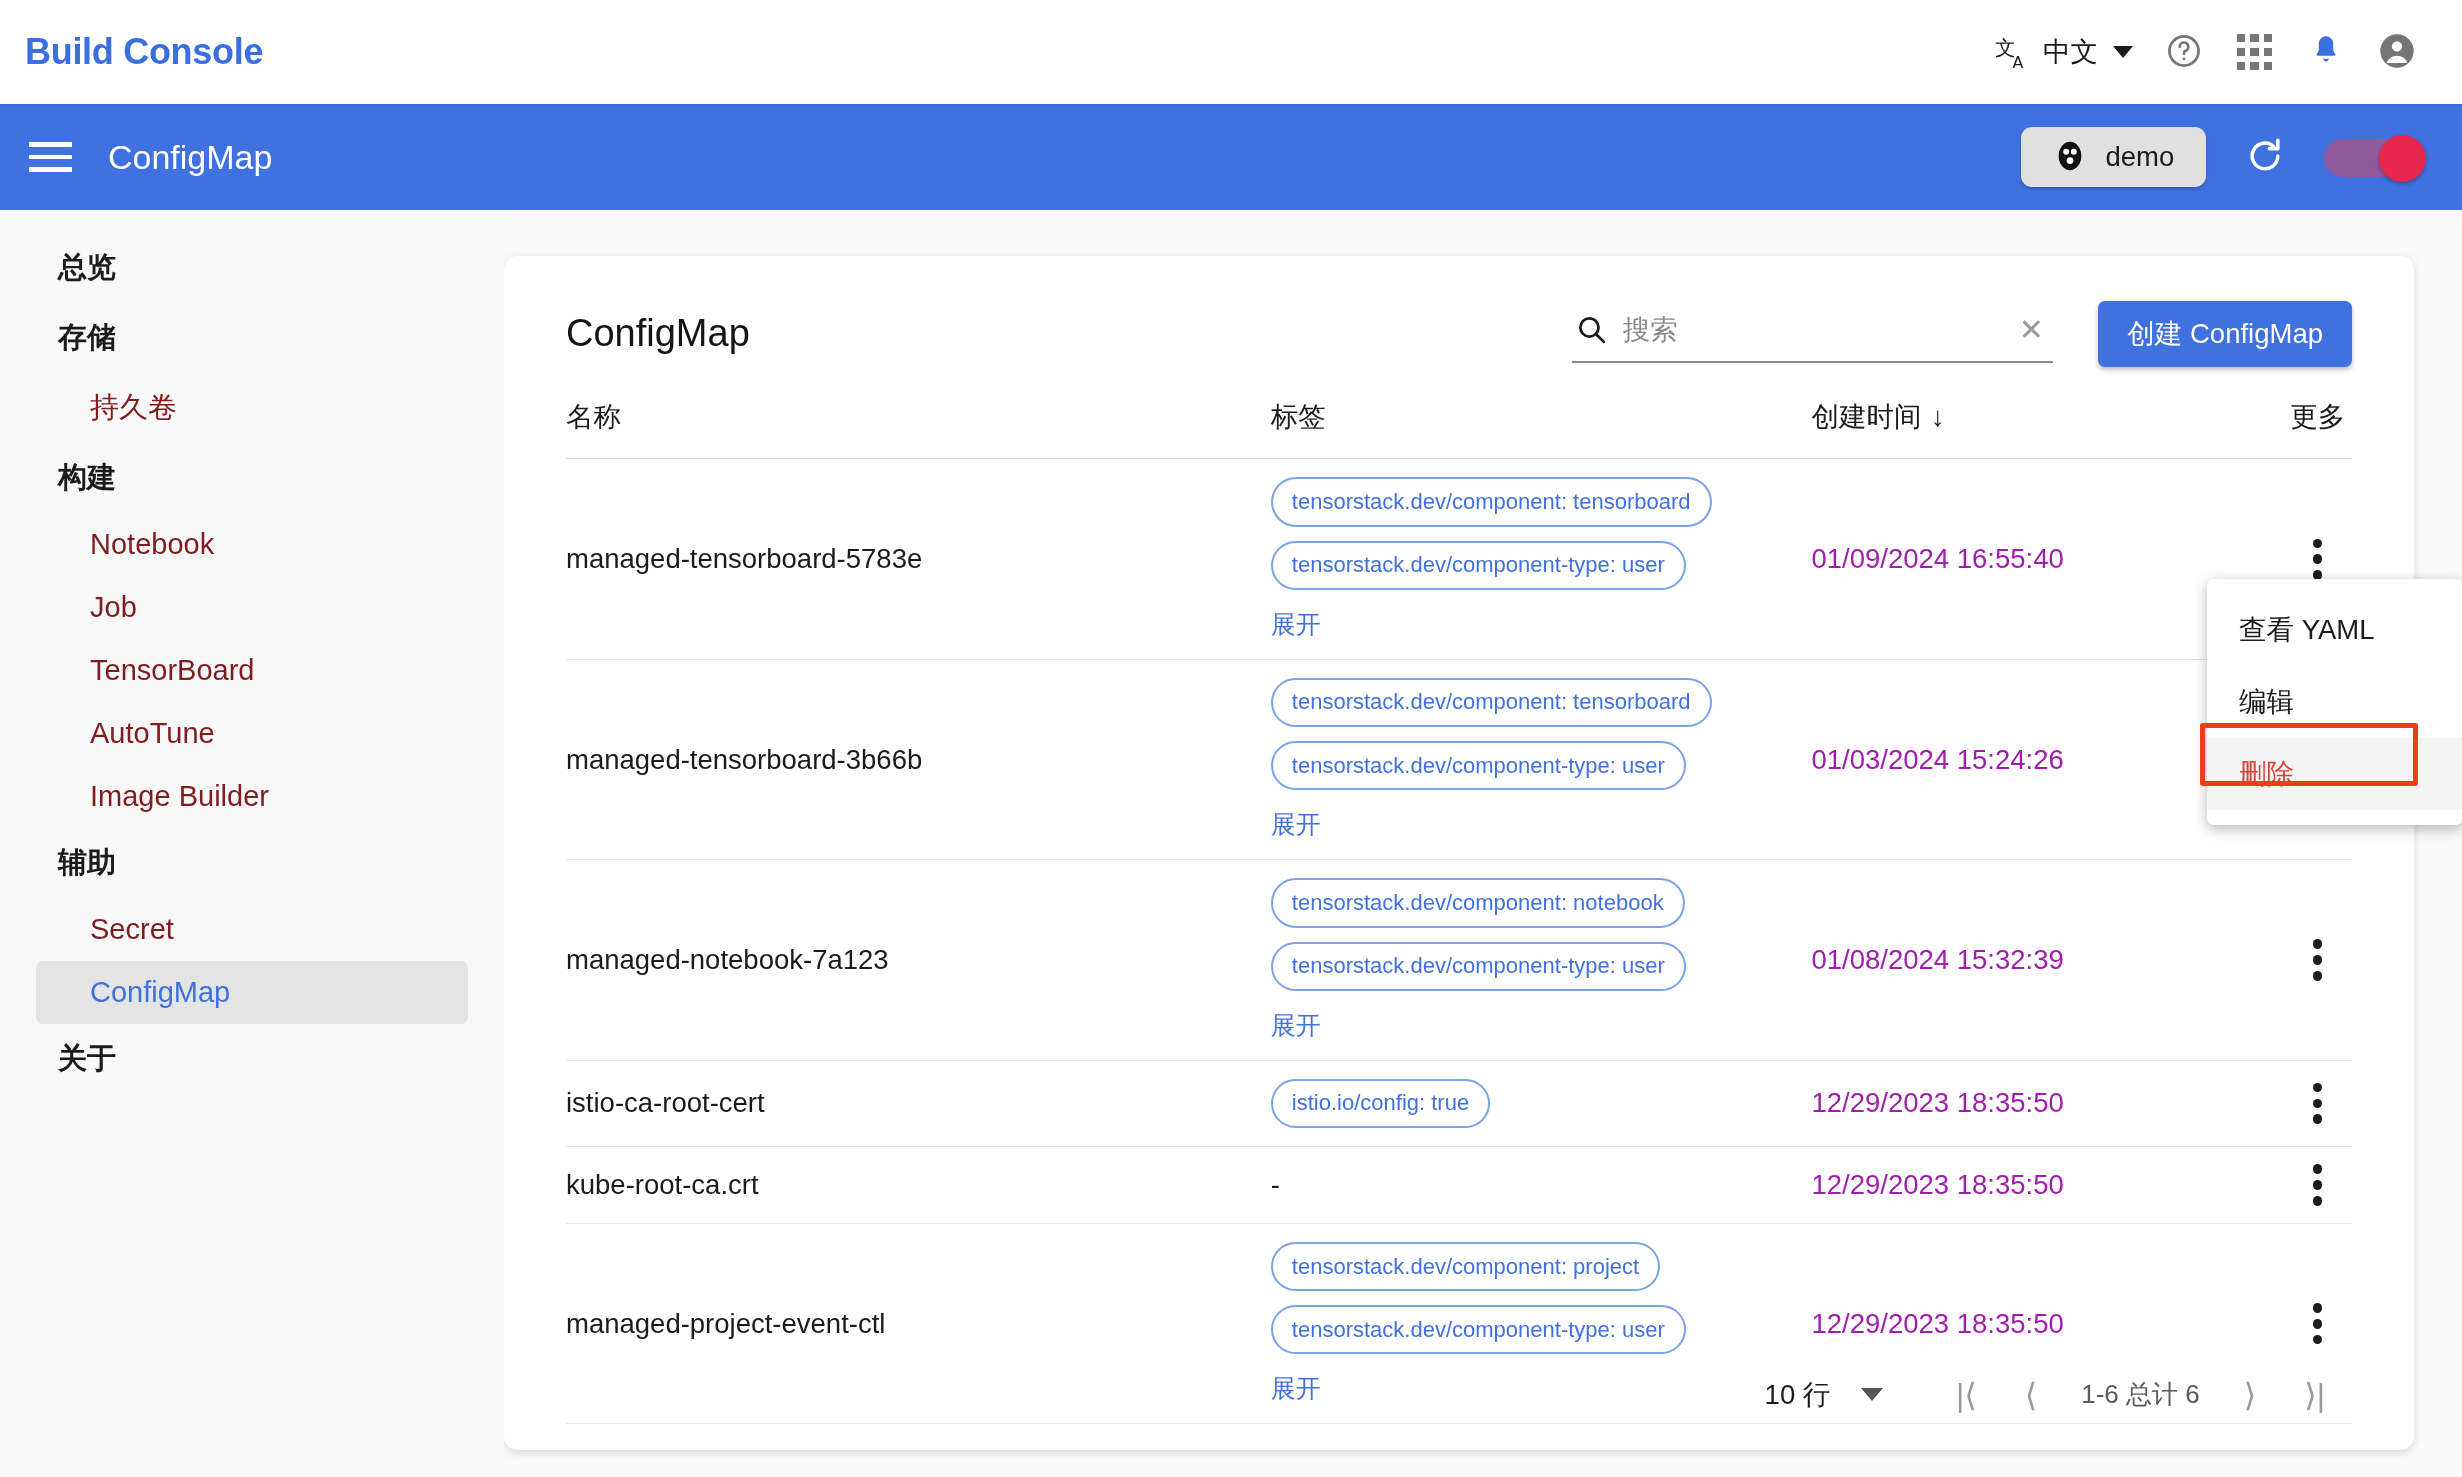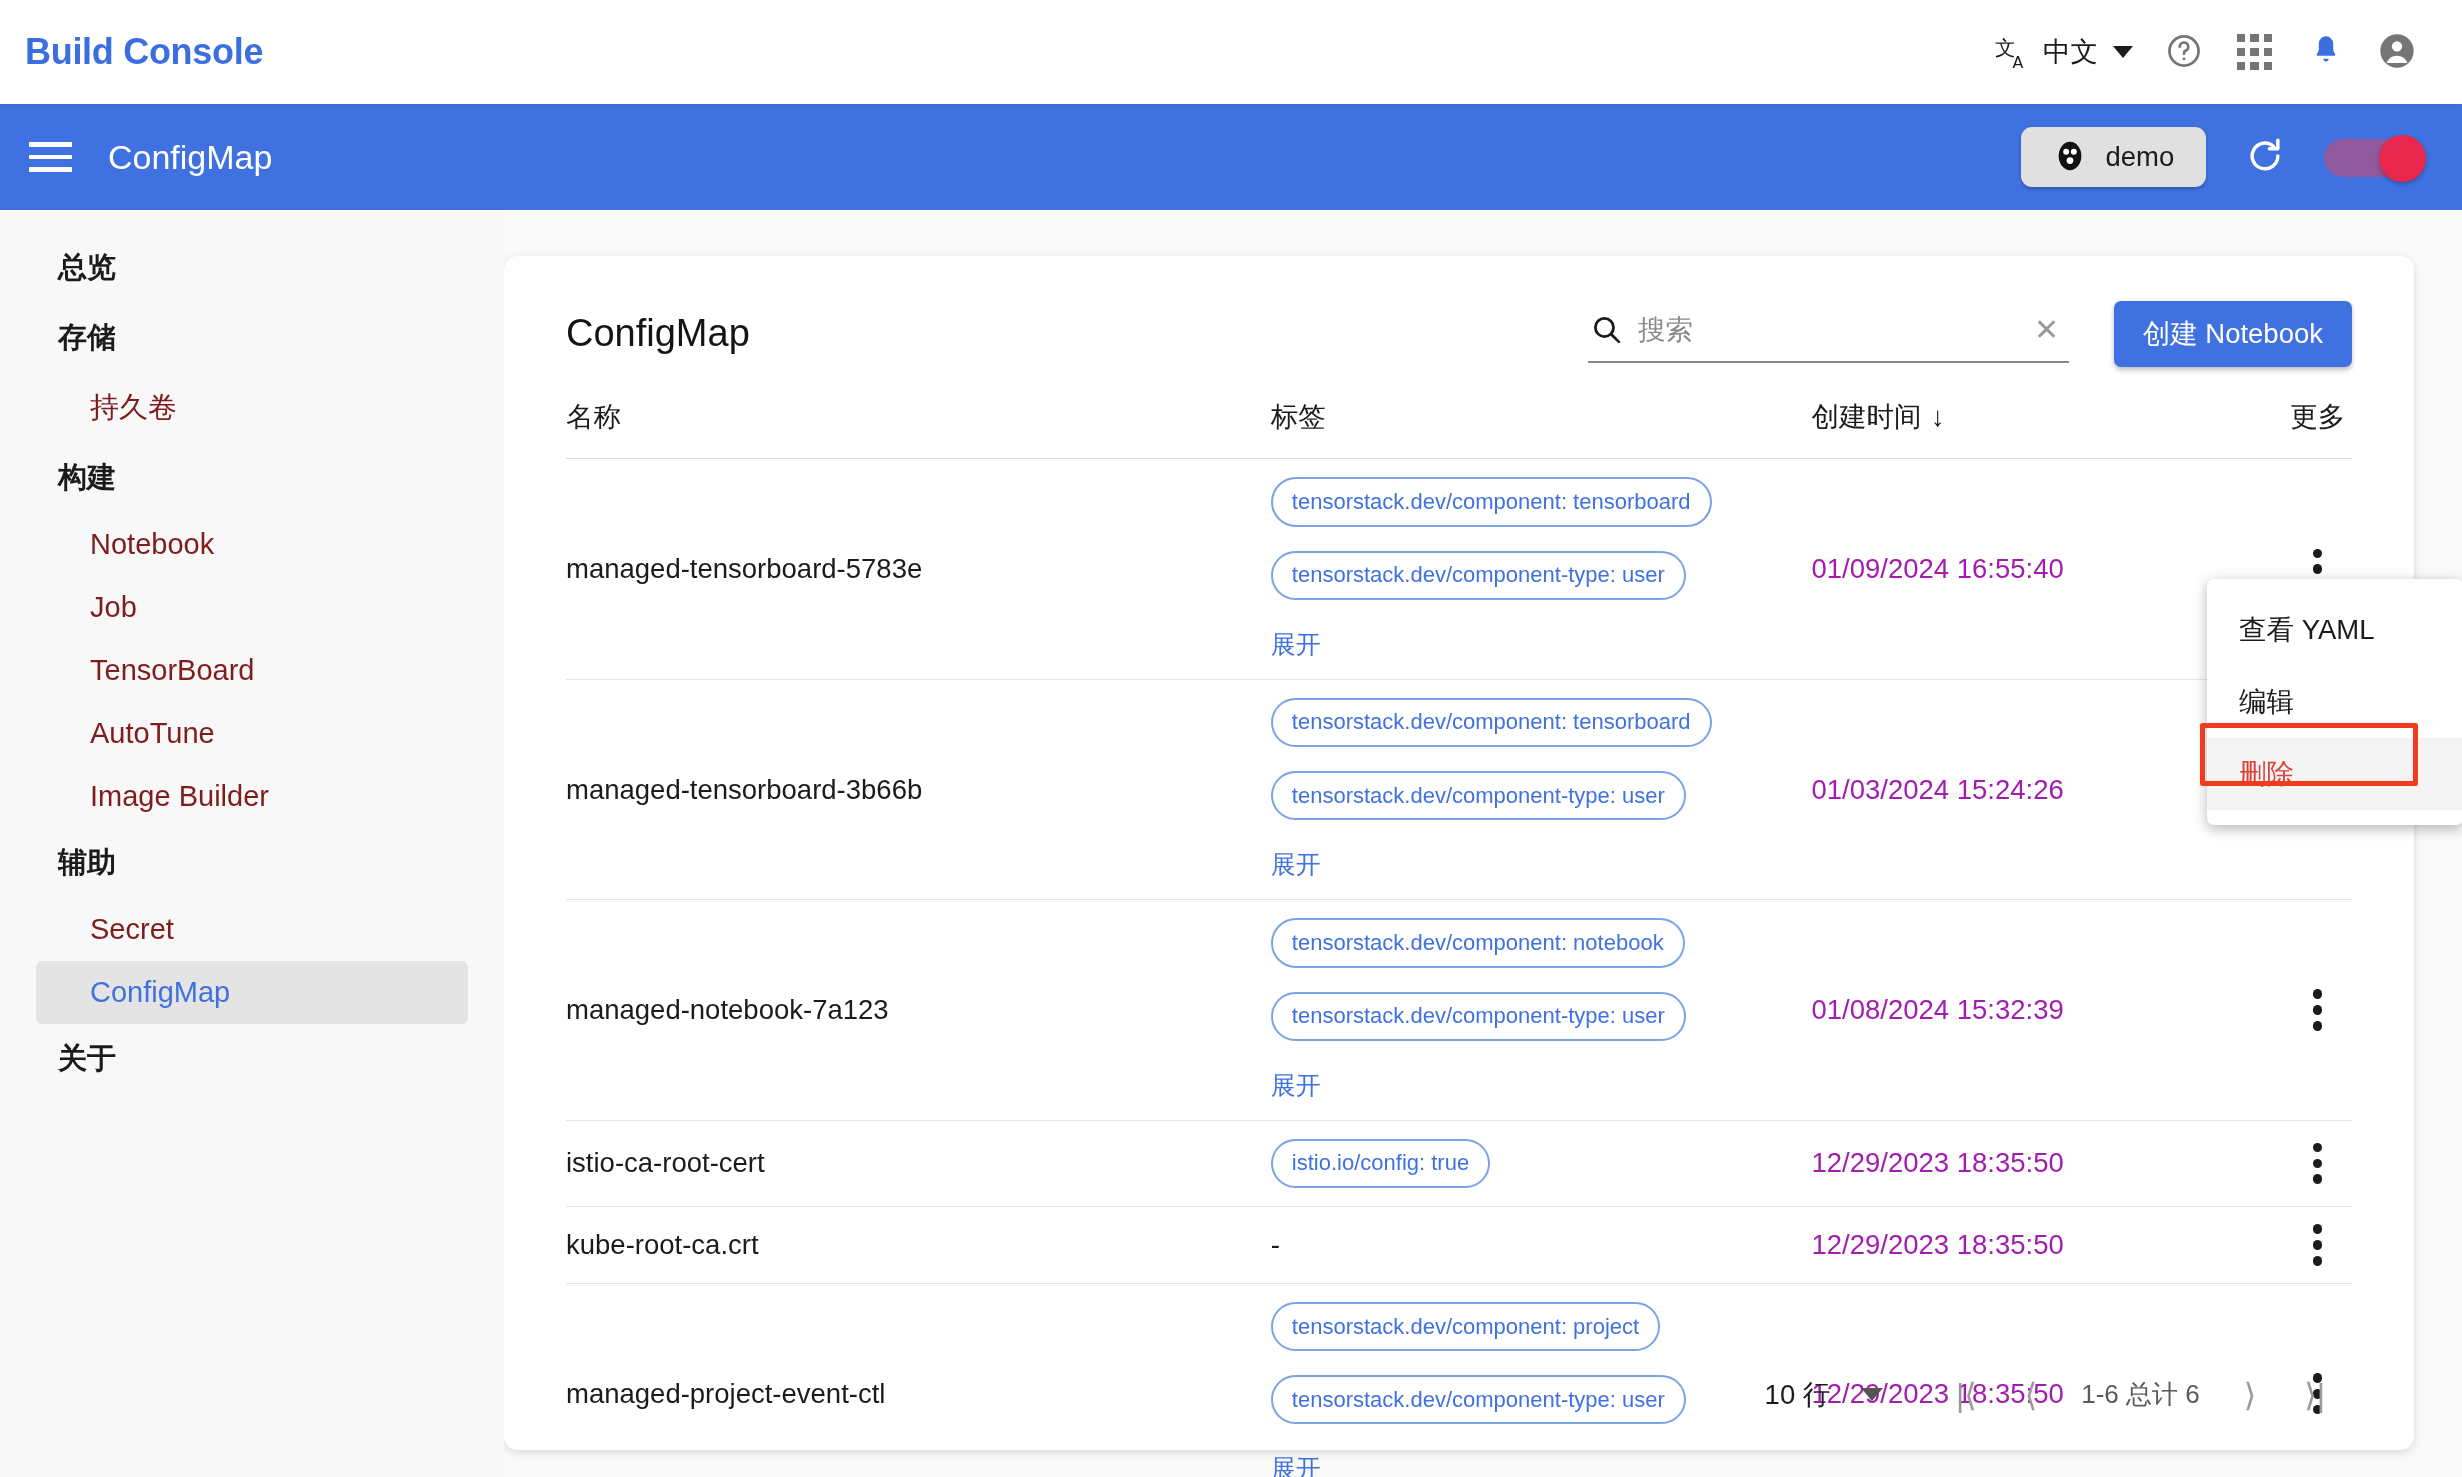--- a/index.html
+++ b/index.html
@@ -168,21 +168,21 @@
   .col-more   { width: 69px; display: flex; justify-content: center; }
 
   .th { font-size: 27.5px; color: #1b1b1b; padding: 26px 0 23.4px 0; }
   .th.sortable { display: flex; align-items: center; gap: 9.6px; cursor: pointer; }
 
   .cell-name { font-size: 27.5px; color: #1b1b1b; }
   .cell-time { font-size: 27.5px; color: #a21caf; }
   .cell-dash { font-size: 27.5px; color: #1b1b1b; }
 
   .row.body { min-height: 77px; }
-  .tagcell { display: flex; flex-direction: column; align-items: flex-start; gap: 24px; padding: 18px 0; }
+  .tagcell { display: flex; flex-direction: column; align-items: flex-start; gap: 14px; padding: 18px 0; }
   .tag {
     border: 2.1px solid #7aa3e8; border-radius: 27.5px;
     color: #4071e0; font-size: 22px;
     padding: 9.6px 19px; white-space: nowrap;
     cursor: pointer;
   }
   .expand {
     color: #4071e0; font-size: 25px; cursor: pointer; margin-top: 4.1px;
   }
   .kebab { cursor: pointer; padding: 11px; }
@@ -361,21 +361,21 @@
       <span class="search-icon-box">
         <svg width="33" height="33" viewBox="0 0 24 24" fill="none" stroke="#1b1b1b" stroke-width="2" stroke-linecap="round">
           <circle cx="10.5" cy="10.5" r="6.6"></circle>
           <path d="M15.4 15.4 21 21"></path>
         </svg>
       </span>
       <input class="search-input" type="text" placeholder="搜索" style="">
       <span class="clear-x">✕</span>
     </div>
 
-    <button class="create-btn">创建 Notebook</button>
+    <button class="create-btn">创建 ConfigMap</button>
   </div>
 
   <div class="tbl">
 
     <div class="row head">
       <div class="col-name">
           <div class="th">名称</div>
         </div>
       <div class="col-tags">
           <div class="th">标签</div>

